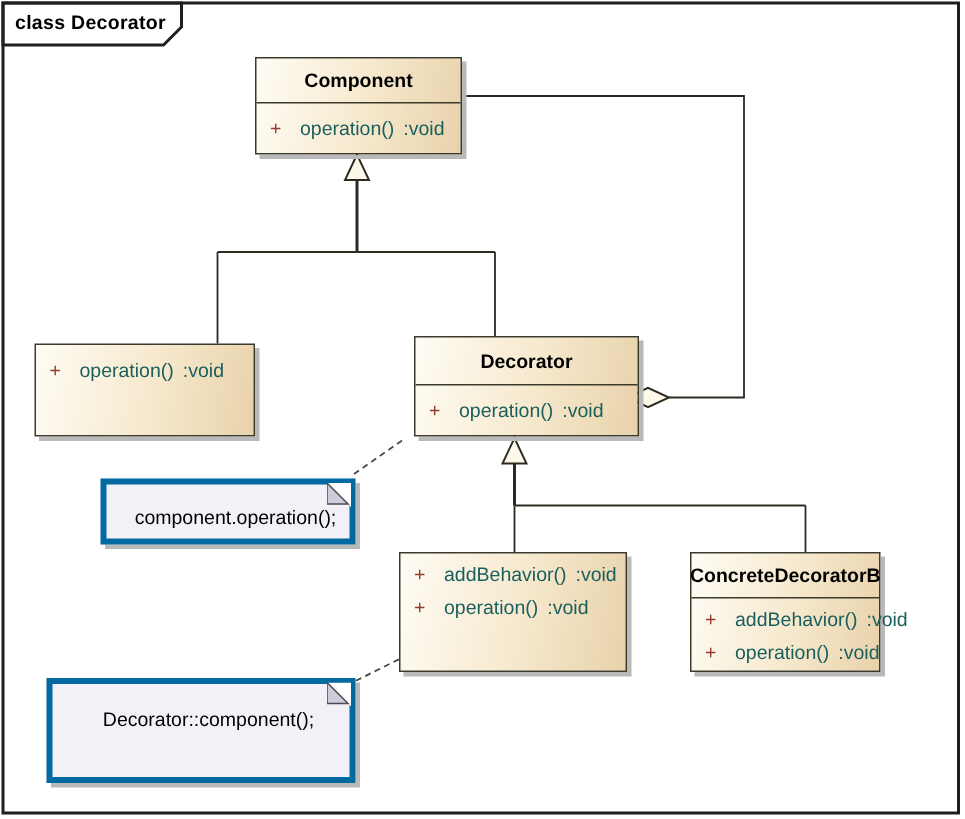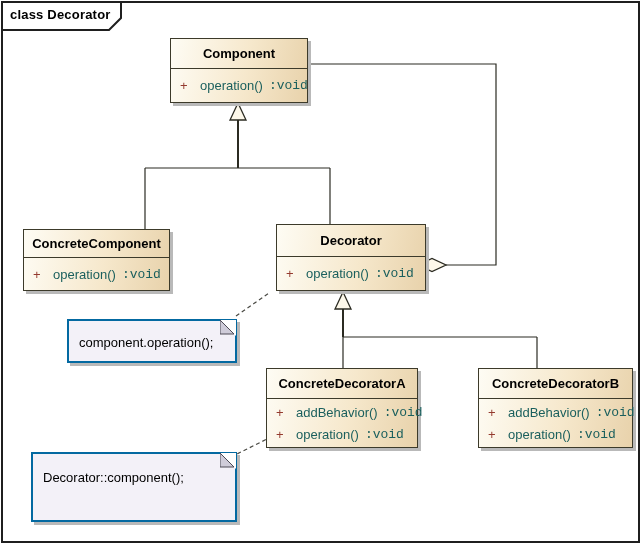--- a/index.html
+++ b/index.html
@@ -23,25 +23,25 @@
     border:1px solid #3c3a2a;box-shadow:3px 3px 0 #b9b9b9;
   }
   .cls-header{
     text-align:center;font-weight:bold;font-size:13px;color:#000;
     border-bottom:1px solid #3c3a2a;display:flex;align-items:center;justify-content:center;
   }
   .cls-body{display:flex;flex-direction:column;justify-content:center;}
   .method-row{display:flex;align-items:center;font-size:13px;line-height:22px;}
   .method-row .vis{color:#943a2e;width:20px;padding-left:9px;flex:none;}
   .method-row .sig{color:#1a5f5d;margin-right:6px;}
-  .method-row .typ{color:#1a5f5d;font-family:Liberation Mono, monospace;}
+  .method-row .typ{color:#1a5f5d;}
   .uml-note{
     position:absolute;box-sizing:border-box;background:#f3f1f8;
-    border:2px solid #0369a1;box-shadow:3px 3px 0 #b9b9b9;
-    font-size:13px;color:#000;
+    border:4px solid #0369a1;box-shadow:3px 3px 0 #b9b9b9;
+    font-size:13px;color:#000;text-align:center;
   }
   .note-text{padding:0 0 0 10px;}
   .note-fold{position:absolute;top:-1px;right:-1px;}
 </style>
 </head>
 <body>
 
 <div id="canvas">
 
   <svg id="wires" viewBox="0 0 643 546">
@@ -85,21 +85,20 @@
     <div class="cls-body" style="height:34px">
       <div class="method-row">
         <span class="vis">+</span>
         <span class="sig">operation()</span>
         <span class="typ">:void</span>
       </div>
     </div>
   </div>
 
   <div class="uml-class" style="left:23px;top:229px;width:147px;height:62px">
-    <div class="cls-header" style="height:27px">ConcreteComponent</div>
     <div class="cls-body" style="height:33px">
       <div class="method-row">
         <span class="vis">+</span>
         <span class="sig">operation()</span>
         <span class="typ">:void</span>
       </div>
     </div>
   </div>
 
   <div class="uml-class" style="left:276px;top:224px;width:150px;height:67px">
@@ -107,36 +106,35 @@
     <div class="cls-body" style="height:34px">
       <div class="method-row">
         <span class="vis">+</span>
         <span class="sig">operation()</span>
         <span class="typ">:void</span>
       </div>
     </div>
   </div>
 
   <div class="uml-class" style="left:266px;top:368px;width:152px;height:80px">
-    <div class="cls-header" style="height:29px">ConcreteDecoratorA</div>
     <div class="cls-body" style="height:49px">
       <div class="method-row">
         <span class="vis">+</span>
         <span class="sig">addBehavior()</span>
         <span class="typ">:void</span>
       </div>
       <div class="method-row">
         <span class="vis">+</span>
         <span class="sig">operation()</span>
         <span class="typ">:void</span>
       </div>
     </div>
   </div>
 
-  <div class="uml-class" style="left:478px;top:368px;width:155px;height:80px">
+  <div class="uml-class" style="left:460px;top:368px;width:127px;height:80px">
     <div class="cls-header" style="height:29px">ConcreteDecoratorB</div>
     <div class="cls-body" style="height:49px">
       <div class="method-row">
         <span class="vis">+</span>
         <span class="sig">addBehavior()</span>
         <span class="typ">:void</span>
       </div>
       <div class="method-row">
         <span class="vis">+</span>
         <span class="sig">operation()</span>

